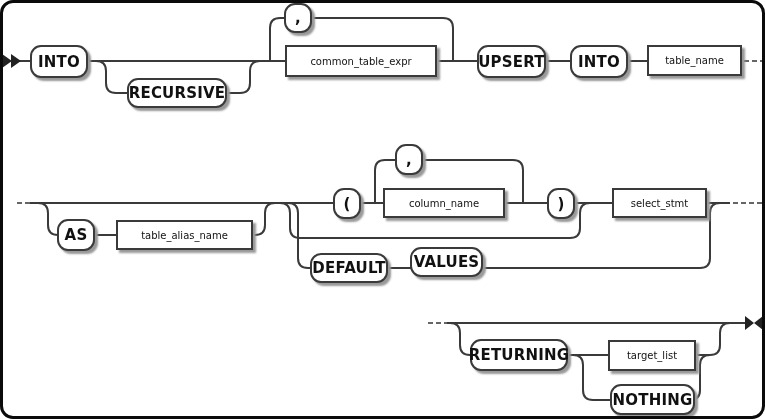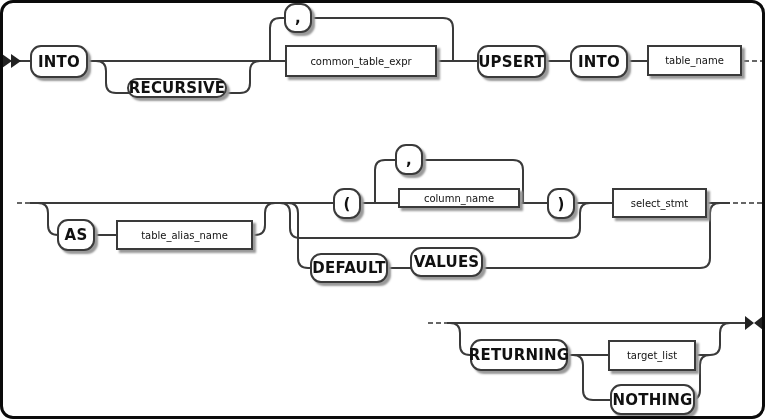--- a/index.html
+++ b/index.html
@@ -82,32 +82,32 @@
     </g>
     <g fill="#222222" stroke="none">
       <polygon points="2,54 2,68 12,61"></polygon>
       <polygon points="11,54 11,68 21,61"></polygon>
       <polygon points="745,316 745,330 754,323"></polygon>
       <polygon points="763,316 763,330 754,323"></polygon>
     </g>
   </svg>
 
   <div class="node kw" style="left:30px;top:45px;width:58px;height:33px">INTO</div>
-  <div class="node kw" style="left:127px;top:78px;width:100px;height:20px">RECURSIVE</div>
+  <div class="node kw" style="left:127px;top:78px;width:100px;height:30px">RECURSIVE</div>
   <div class="node kw" style="left:284px;top:3px;width:28px;height:30px">,</div>
   <div class="node nt" style="left:285px;top:45px;width:152px;height:32px">common_table_expr</div>
   <div class="node kw" style="left:570px;top:45px;width:58px;height:33px">INTO</div>
   <div class="node kw" style="left:477px;top:45px;width:69px;height:33px">UPSERT</div>
   <div class="node nt" style="left:647px;top:45px;width:95px;height:31px">table_name</div>
 
   <div class="node kw" style="left:57px;top:219px;width:38px;height:32px">AS</div>
   <div class="node nt" style="left:116px;top:220px;width:137px;height:30px">table_alias_name</div>
   <div class="node kw" style="left:333px;top:188px;width:28px;height:31px">(</div>
   <div class="node kw" style="left:395px;top:144px;width:28px;height:31px">,</div>
-  <div class="node nt" style="left:398px;top:188px;width:122px;height:20px">column_name</div>
+  <div class="node nt" style="left:383px;top:188px;width:122px;height:30px">column_name</div>
   <div class="node kw" style="left:547px;top:188px;width:28px;height:31px">)</div>
   <div class="node kw" style="left:310px;top:253px;width:78px;height:30px">DEFAULT</div>
   <div class="node nt" style="left:612px;top:188px;width:95px;height:30px">select_stmt</div>
   <div class="node kw" style="left:410px;top:247px;width:73px;height:30px">VALUES</div>
 
   <div class="node kw" style="left:470px;top:339px;width:98px;height:32px">RETURNING</div>
   <div class="node nt" style="left:608px;top:340px;width:88px;height:31px">target_list</div>
   <div class="node kw" style="left:610px;top:384px;width:85px;height:31px">NOTHING</div>
 
   <div class="frame"></div>

